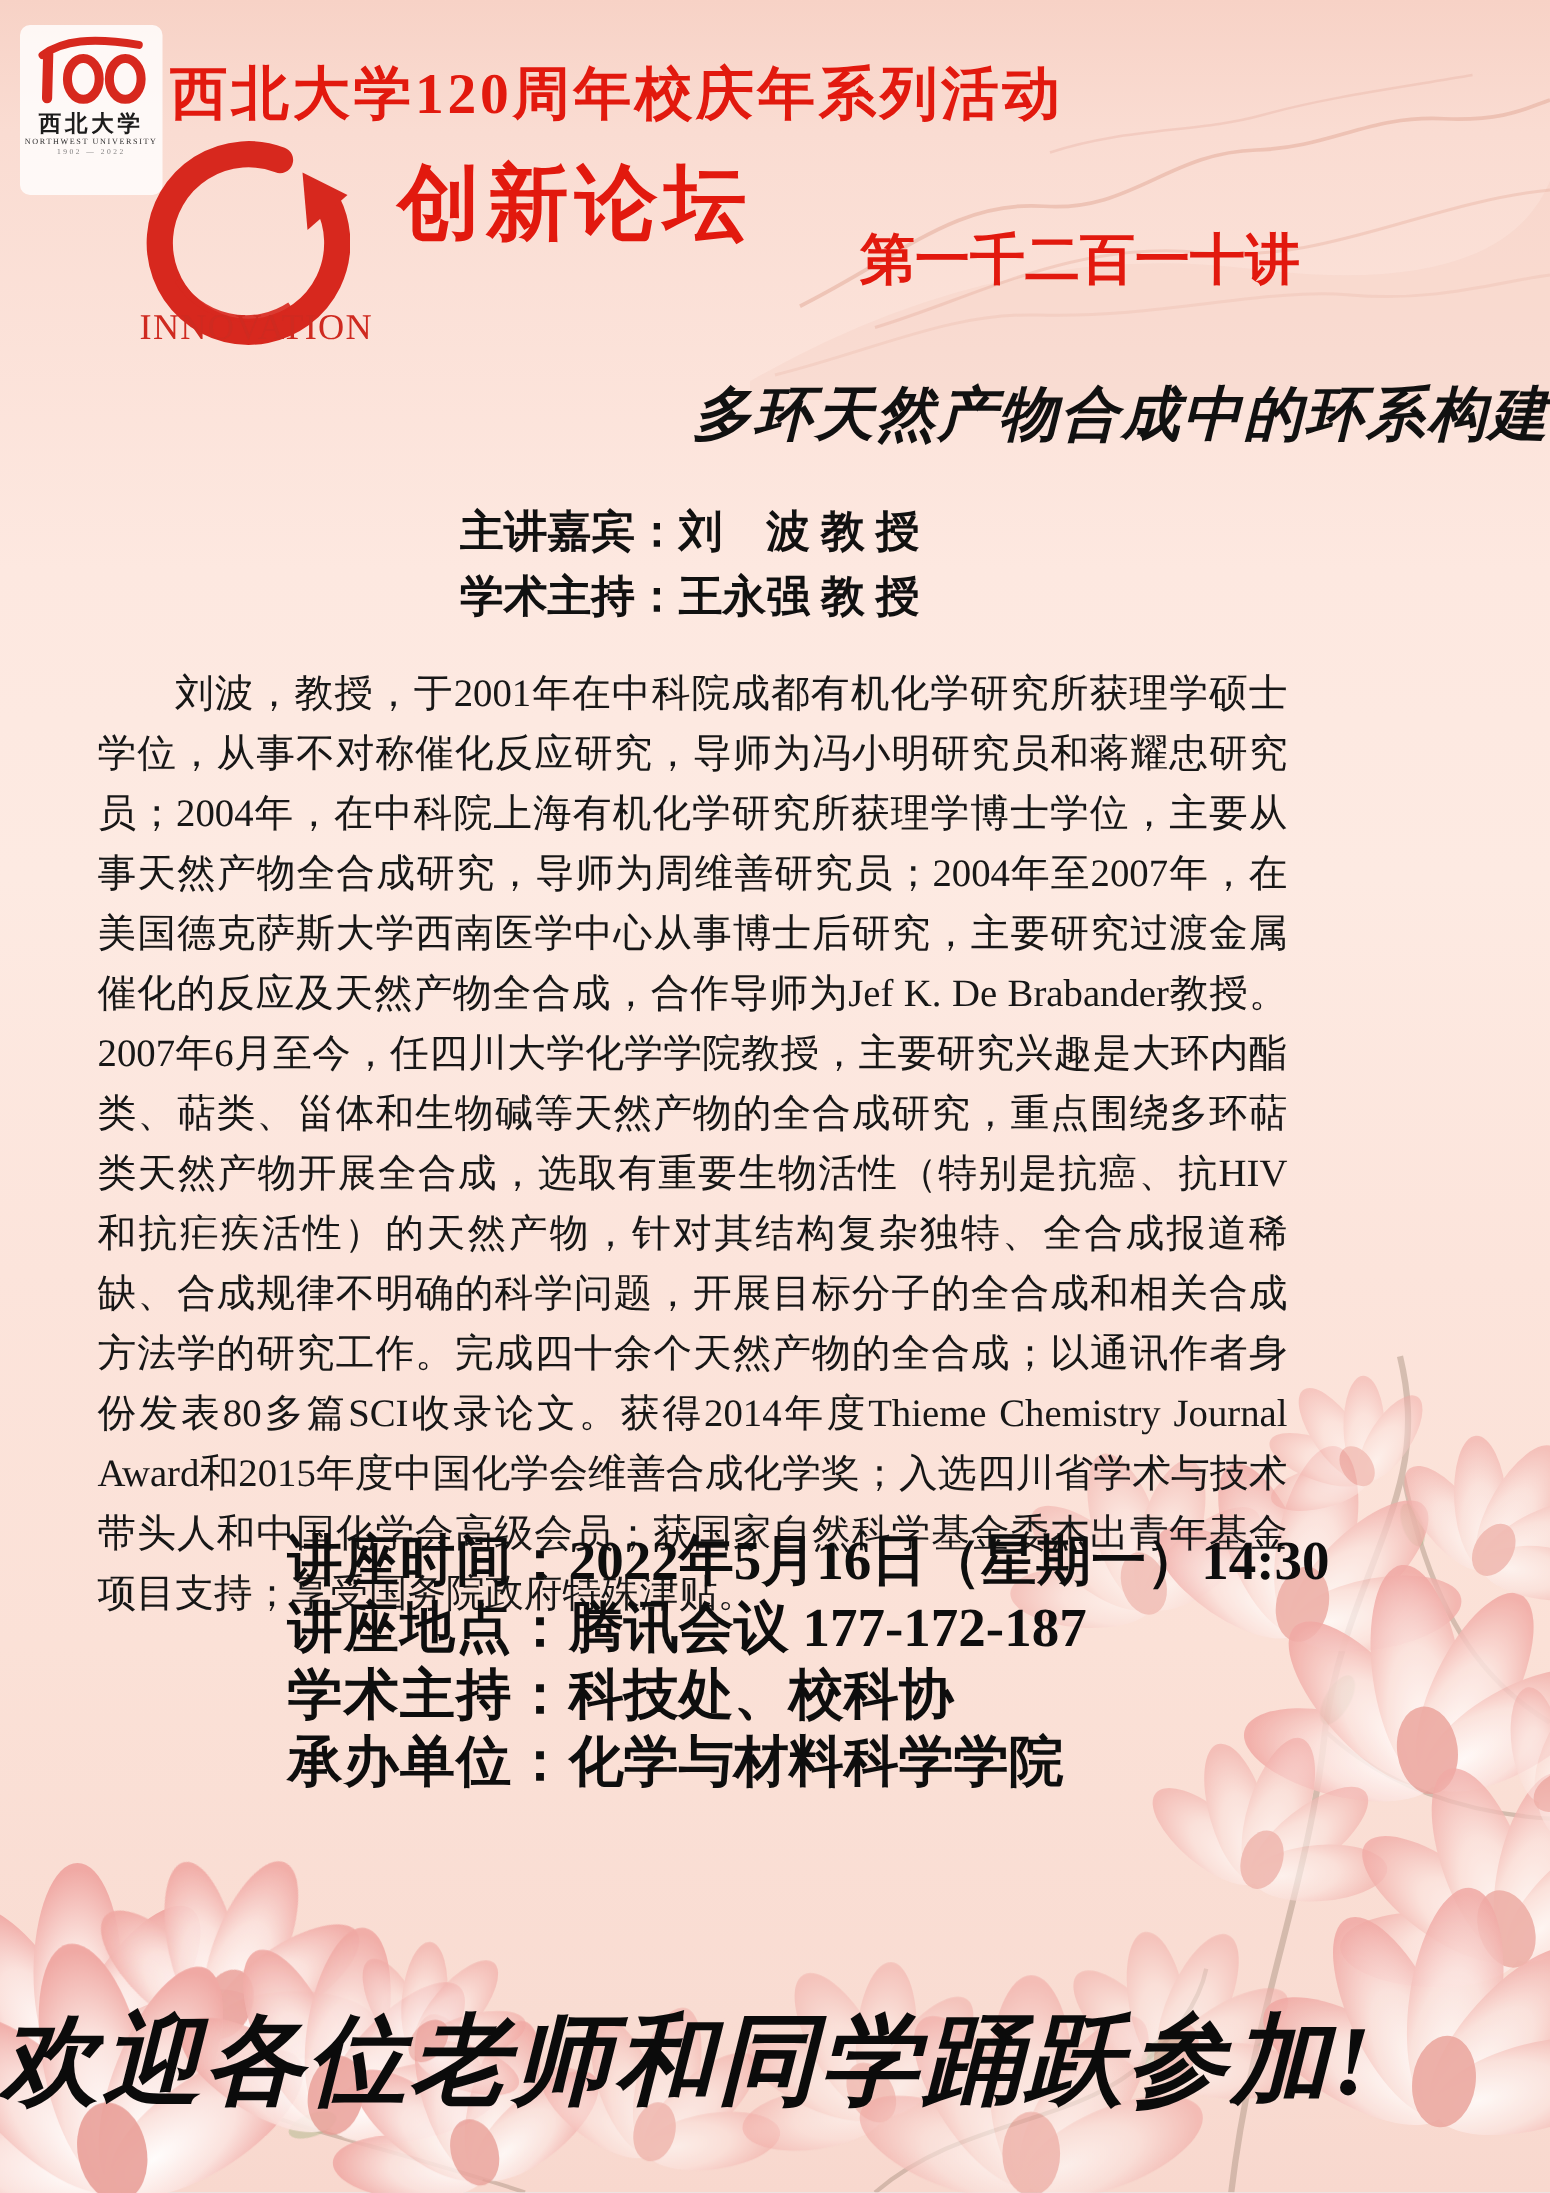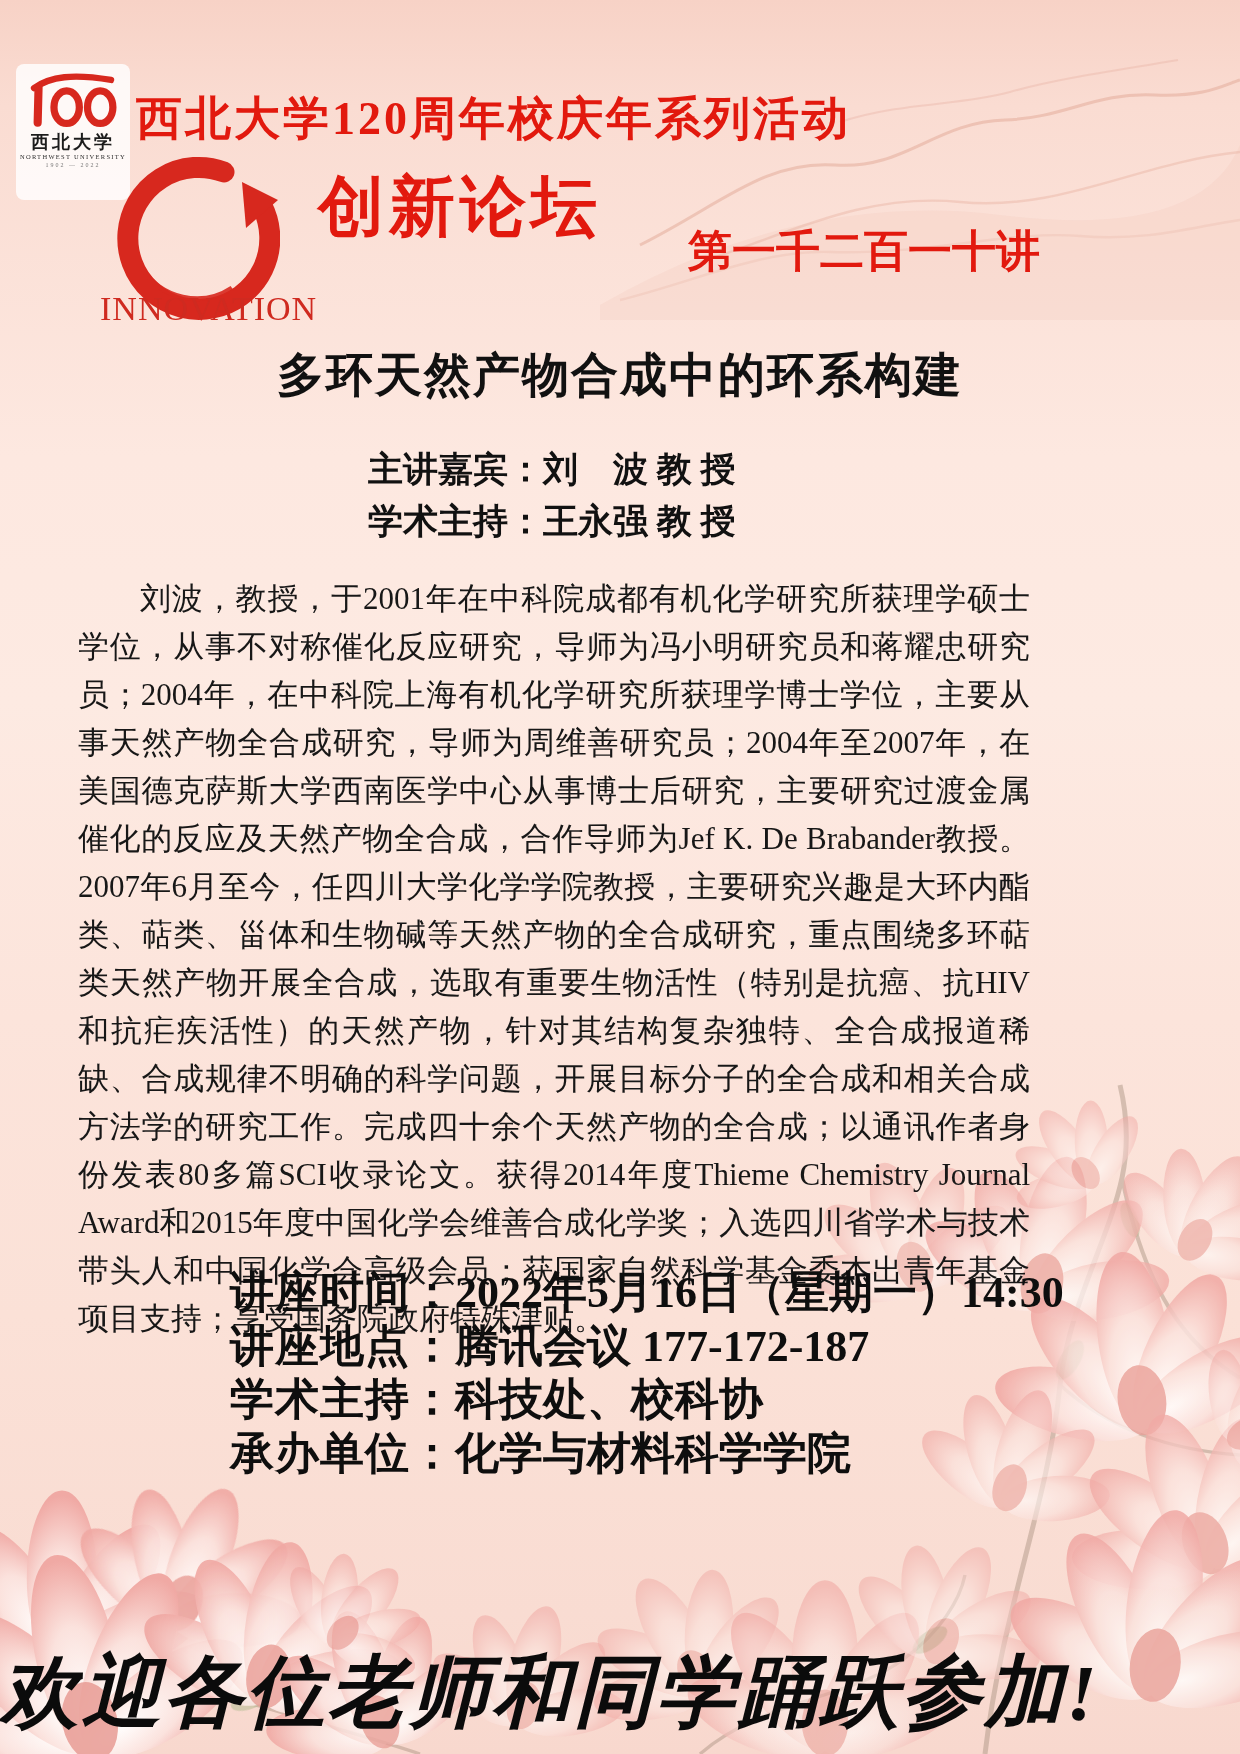--- a/index.html
+++ b/index.html
@@ -10,38 +10,38 @@
   }
   .abs{position:absolute;}
   
   .uni-logo{left:16px;top:20px;width:114px;height:136px;background:rgba(255,255,255,.82);
     border-radius:8px;text-align:center;padding-top:6px;box-sizing:border-box;}
   .uni-name-cn{font-size:18px;font-weight:bold;letter-spacing:3px;color:#1c1c1c;line-height:20px;}
   .uni-name-en{font-size:6.5px;letter-spacing:1.3px;color:#2d2d2d;line-height:9px;}
   .uni-years{font-size:6px;letter-spacing:2px;color:#777;line-height:8px;}
   .series-title{left:136px;top:44px;font-size:46px;font-weight:bold;color:#e2190e;letter-spacing:3px;white-space:nowrap;}
   .innov-circle{left:116px;top:112px;width:164px;height:164px;}
-  .innov-word{left:100px;top:246px;width:210px;text-align:center;font-size:34px;letter-spacing:1px;color:#cf2a20;font-weight:500;}
+  .innov-word{left:100px;top:246px;width:210px;text-align:center;font-size:29px;letter-spacing:1px;color:#cf2a20;font-weight:500;}
   .forum-title{left:318px;top:118px;font-size:66px;font-weight:900;color:#e2190e;letter-spacing:5px;white-space:nowrap;}
   .lecture-no{left:688px;top:178px;font-size:44px;font-weight:bold;color:#e2190e;letter-spacing:0px;white-space:nowrap;}
   
-  .lecture-title{left:0;top:300px;width:1240px;text-align:center;font-size:47px;font-weight:bold;
-    letter-spacing:2px;color:#111;}
+  .lecture-title{left:0;top:300px;width:1240px;text-align:right;font-size:47px;font-weight:bold;
+    font-style:italic;letter-spacing:2px;color:#111;}
   .people{left:368px;top:400px;font-size:35px;font-weight:bold;line-height:52px;color:#111;white-space:nowrap;}
   
   .bio{left:78px;top:531px;width:952px;font-size:31px;line-height:48px;text-align:justify;
     text-indent:2em;color:#171717;margin:0;}
   
   .details{left:230px;top:1222px;font-size:44px;font-weight:bold;line-height:53.5px;color:#0e0e0e;white-space:nowrap;}
   .detail-label{letter-spacing:1px;}
   
   .welcome{left:0;top:1596px;width:1044px;text-align:center;font-size:79px;font-weight:900;
     font-style:italic;letter-spacing:3px;color:#0b0b0b;white-space:nowrap;}
   .bg-svg{left:0;top:0;width:1240px;height:1754px;}
-  .content{position:absolute;inset:0;z-index:2;margin-top:44px;}
+  .content{position:absolute;inset:0;z-index:2;}
 </style>
 </head>
 <body>
 
 <div id="poster">
 
   <svg class="abs bg-svg" viewBox="0 0 1240 1754" xmlns="http://www.w3.org/2000/svg">
     <defs>
       <radialGradient id="pg" cx="50%" cy="78%" r="75%">
         <stop offset="0%" stop-color="#fffdfc"></stop>

